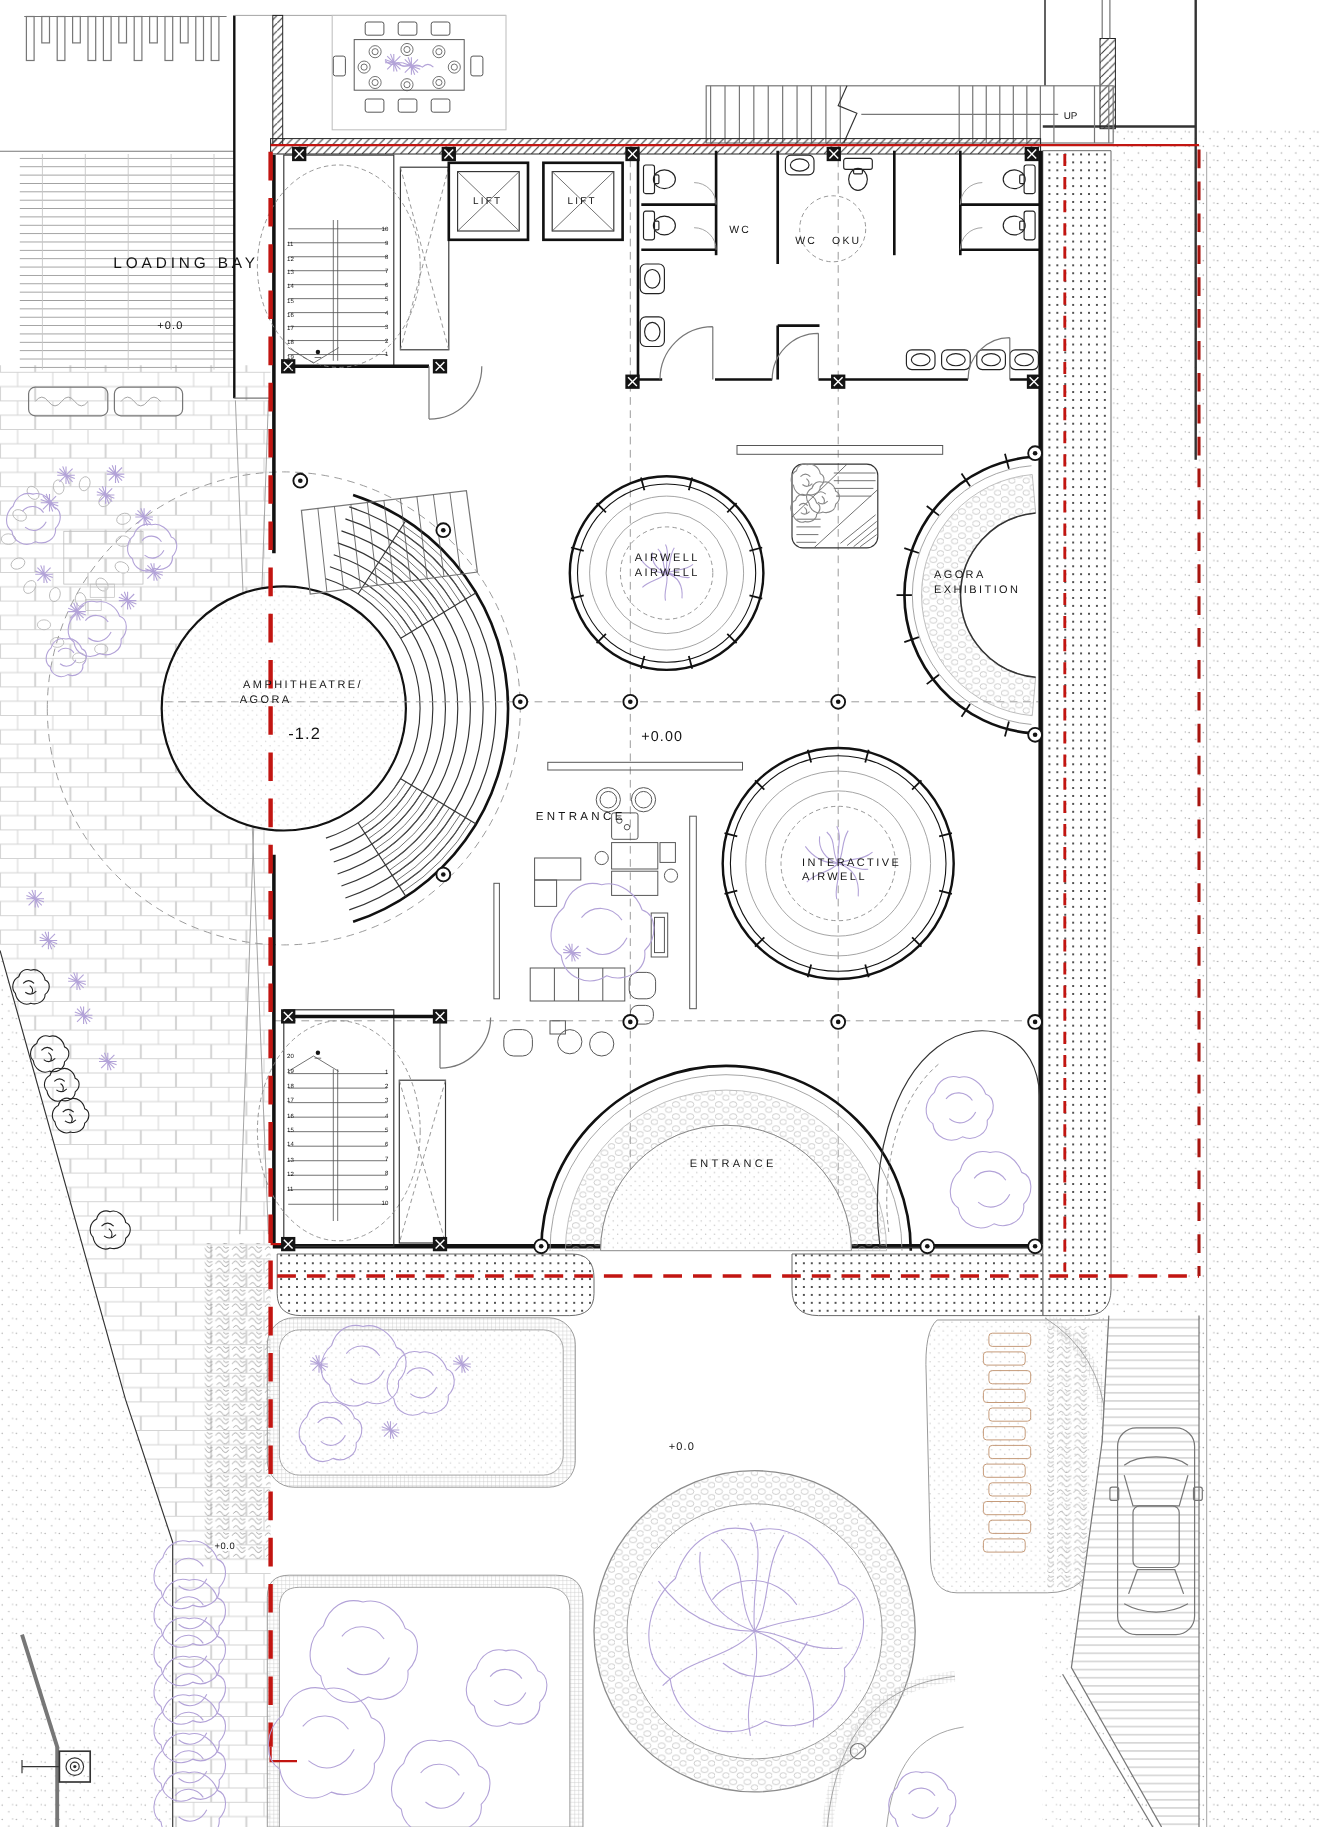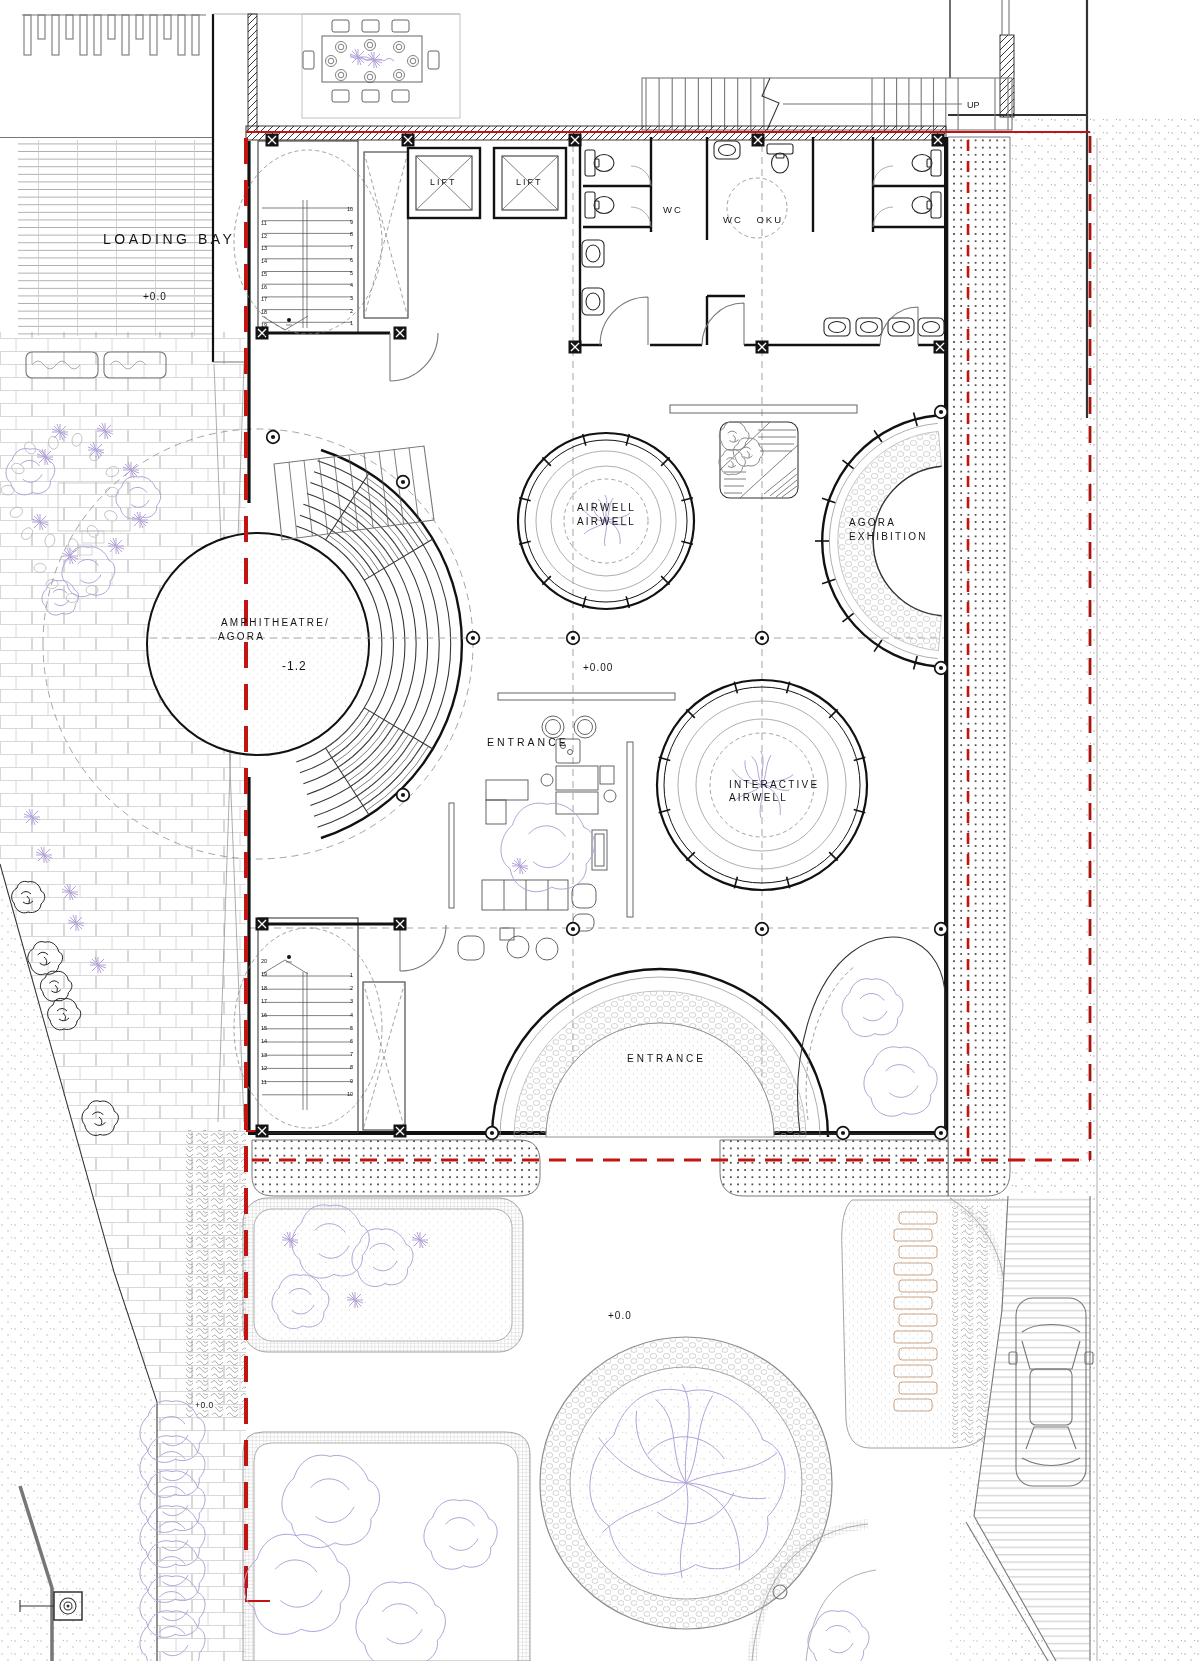--- a/index.html
+++ b/index.html
@@ -733,22 +733,22 @@
 <div class="lbl" style="left:516px;top:177px;font-size:9px;letter-spacing:2px">LIFT</div>
 <div class="lbl" style="left:663px;top:204px;font-size:9.5px;letter-spacing:2px">WC</div>
 <div class="lbl" style="left:723px;top:214px;font-size:9.5px;letter-spacing:2px;word-spacing:9px">WC OKU</div>
 <div class="lbl" style="left:966px;top:100px;font-size:9px;background:#fff;padding:0 1px">UP</div>
 <div class="lbl" style="left:577px;top:502px;font-size:10px;letter-spacing:2.2px">AIRWELL</div>
 <div class="lbl" style="left:577px;top:516px;font-size:10px;letter-spacing:2.2px">AIRWELL</div>
 <div class="lbl" style="left:849px;top:517px;font-size:10px;letter-spacing:2.2px">AGORA</div>
 <div class="lbl" style="left:849px;top:531px;font-size:10px;letter-spacing:2.2px">EXHIBITION</div>
 <div class="lbl" style="left:221px;top:617px;font-size:10px;letter-spacing:2.2px">AMPHITHEATRE/</div>
 <div class="lbl" style="left:218px;top:631px;font-size:10px;letter-spacing:2.2px">AGORA</div>
-<div class="lbl" style="left:282px;top:659px;font-size:12px;letter-spacing:1px">-1.2</div>
-<div class="lbl" style="left:583px;top:662px;font-size:10px;letter-spacing:1px">+0.00</div>
+<div class="lbl" style="left:262px;top:659px;font-size:15px;letter-spacing:1px">-1.2</div>
+<div class="lbl" style="left:583px;top:662px;font-size:13px;letter-spacing:1px">+0.00</div>
 <div class="lbl" style="left:487px;top:736px;font-size:10.5px;letter-spacing:3px">ENTRANCE</div>
 <div class="lbl" style="left:729px;top:779px;font-size:10px;letter-spacing:2.2px">INTERACTIVE</div>
 <div class="lbl" style="left:729px;top:792px;font-size:10px;letter-spacing:2.2px">AIRWELL</div>
 <div class="lbl" style="left:627px;top:1053px;font-size:10px;letter-spacing:3px">ENTRANCE</div>
 <div class="lbl" style="left:608px;top:1310px;font-size:10px;letter-spacing:1px">+0.0</div>
 <div class="lbl" style="left:194px;top:1400px;font-size:8.5px;letter-spacing:.5px;background:rgba(255,255,255,.85);padding:0 1px">+0.0</div>
 
 <div class="scol" style="left:261px;top:217px;line-height:12.7px;width:14px">
       <span>11</span>
       <span>12</span>

